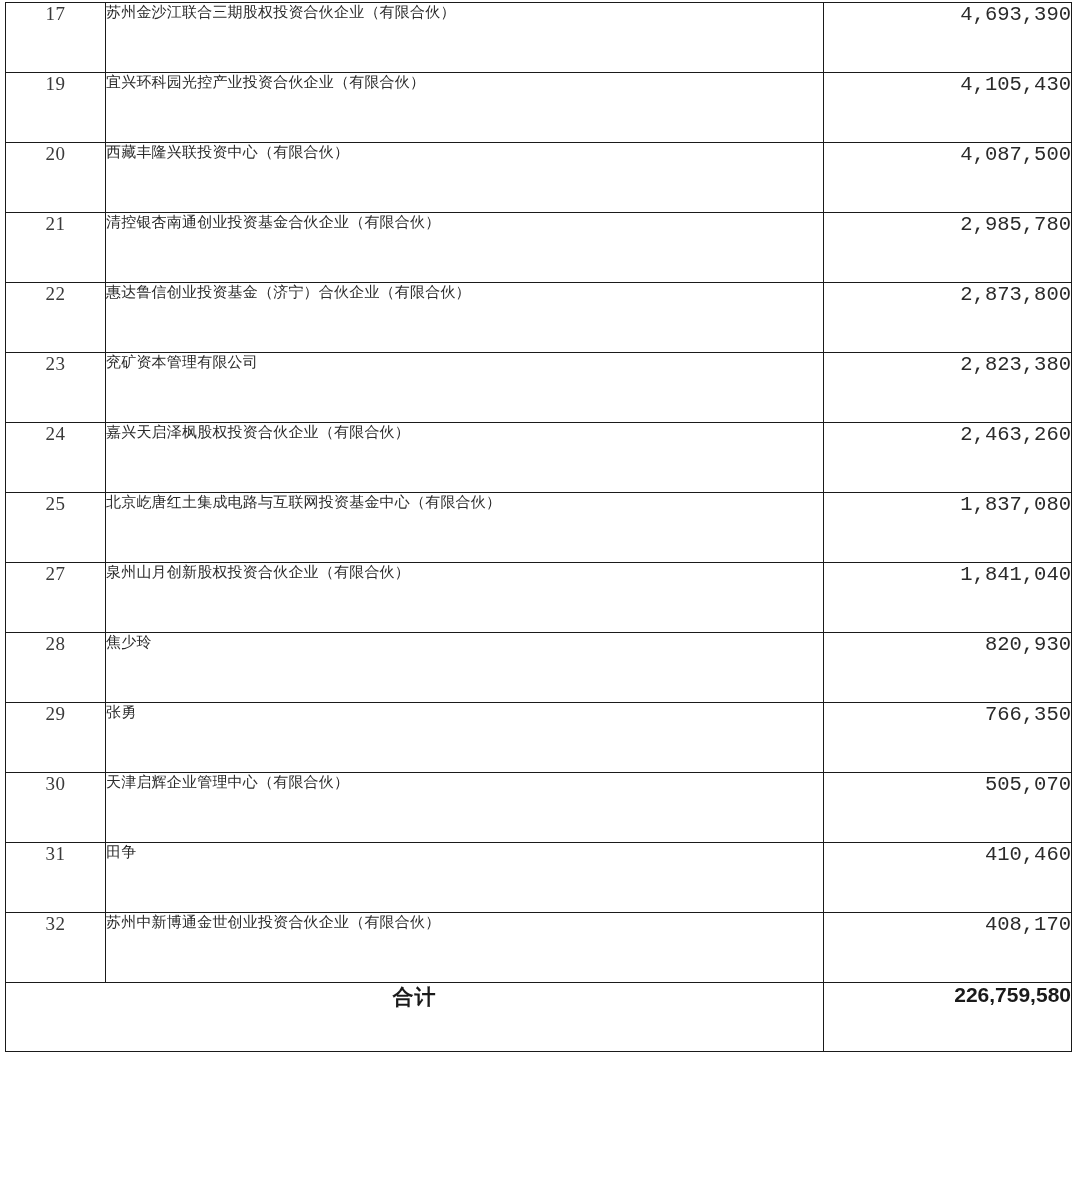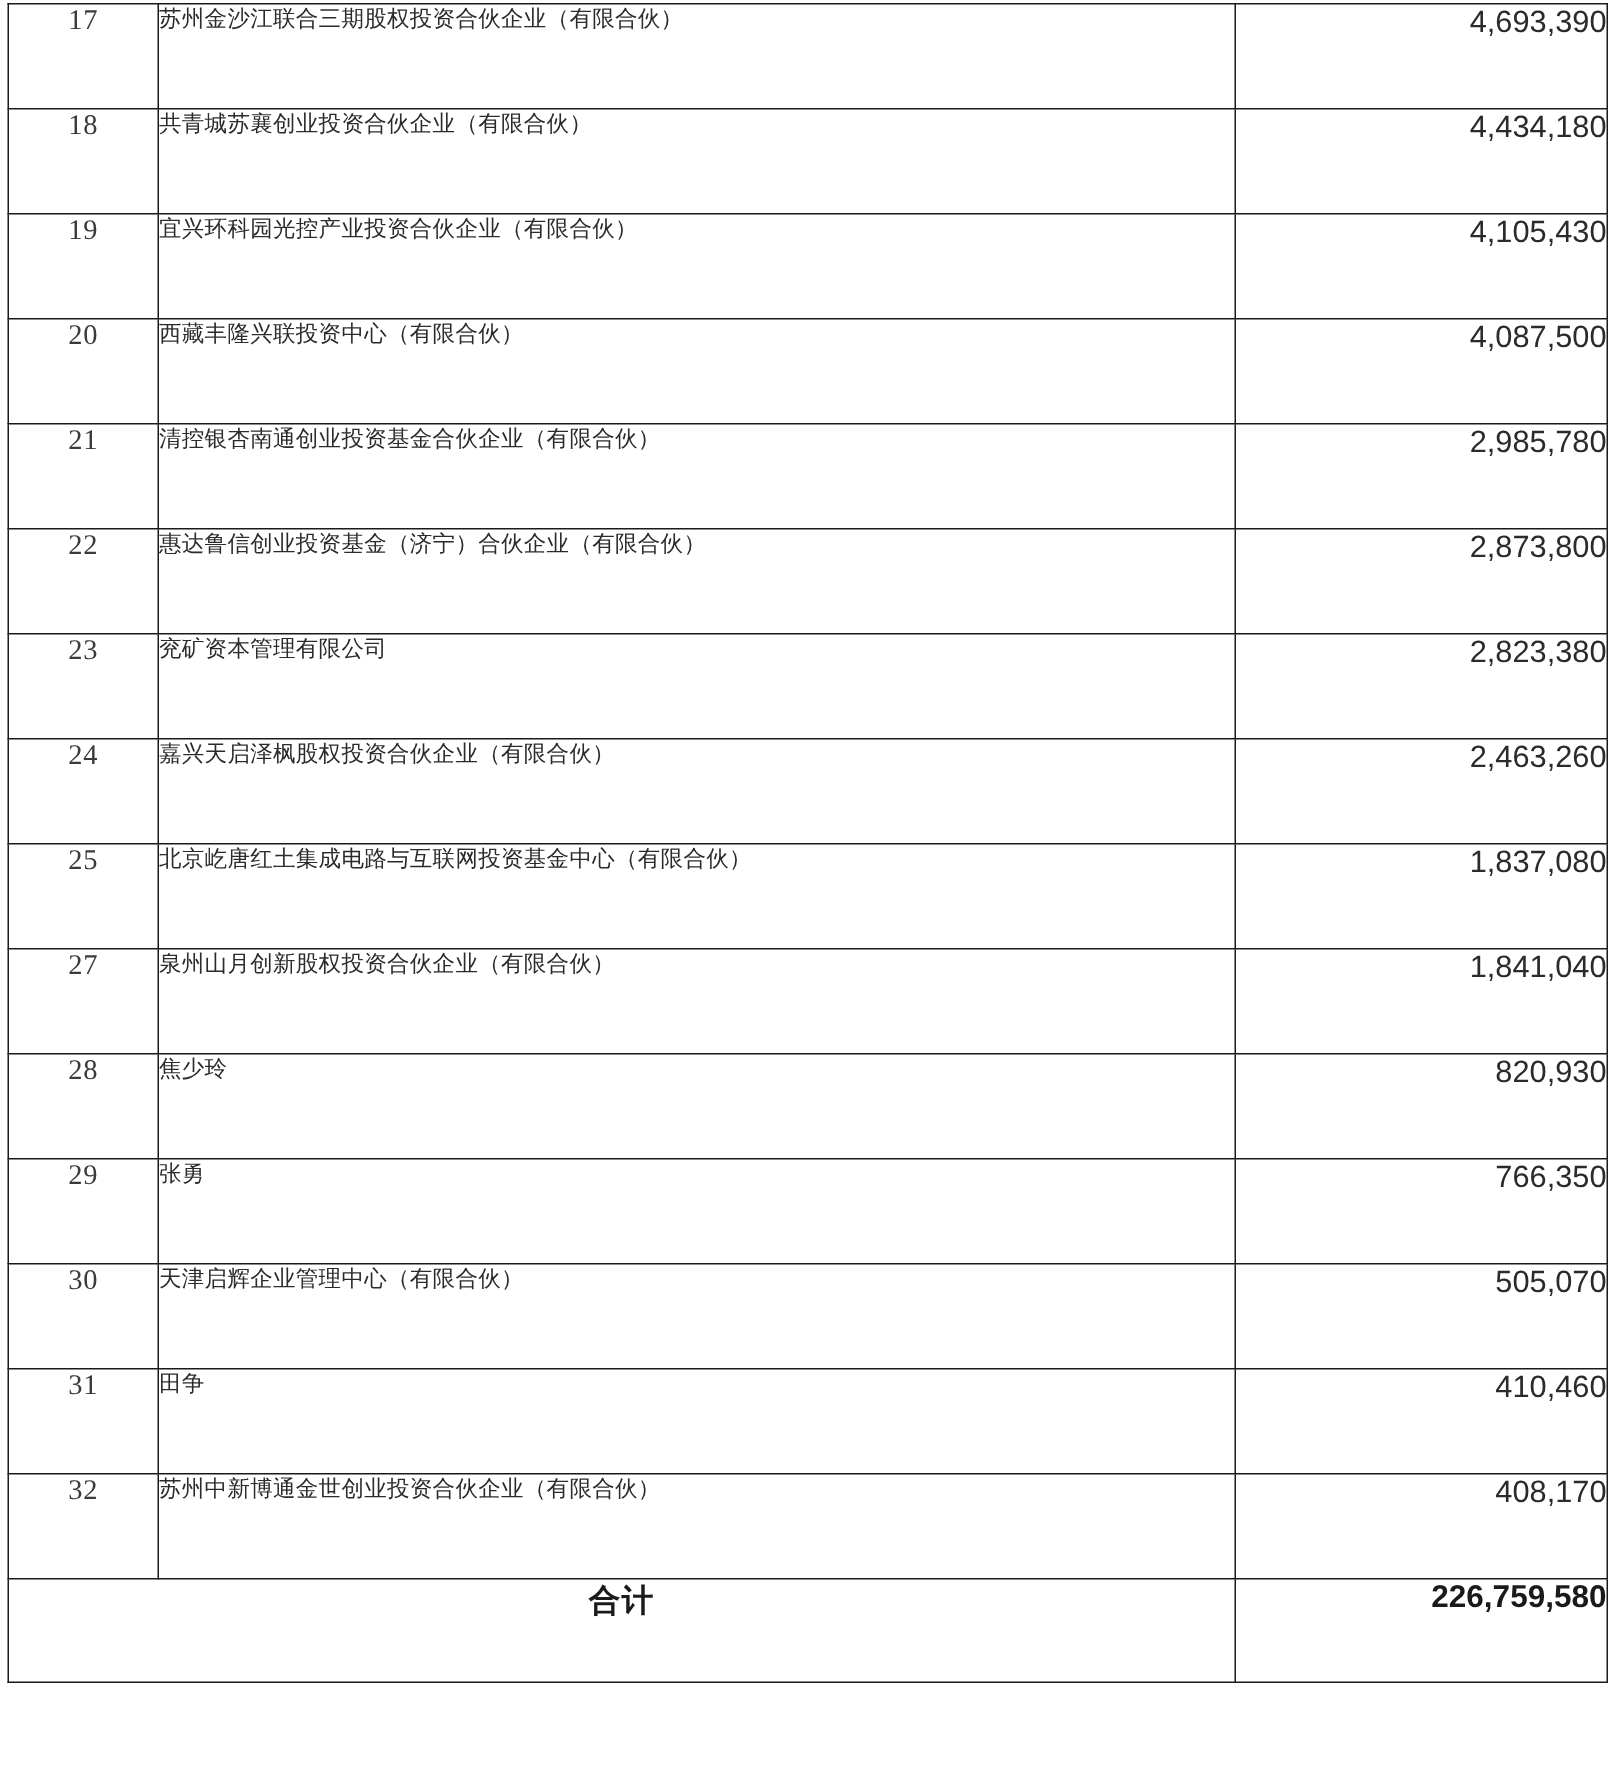--- a/index.html
+++ b/index.html
@@ -62,20 +62,21 @@
     white-space: nowrap;
   }
 
   .cell-amount {
     text-align: right;
     font-size: 20.5px;
     color: #2b2b2b;
     padding-top: 12px;
     padding-right: 17px;
     white-space: nowrap;
+    font-family: Liberation Mono, monospace;
   }
 
   tr.total-row td {
     height: 68px;
   }
 
   .cell-total-label {
     text-align: center;
     font-size: 21px;
     font-weight: bold;
@@ -106,25 +107,20 @@
       <col class="col-amount">
     </colgroup>
     <tbody>
 
       <tr>
         <td class="cell-index">17</td>
         <td class="cell-name">苏州金沙江联合三期股权投资合伙企业（有限合伙）</td>
         <td class="cell-amount">4,693,390</td>
       </tr>
 
-      <tr>
-        <td class="cell-index">18</td>
-        <td class="cell-name">共青城苏襄创业投资合伙企业（有限合伙）</td>
-        <td class="cell-amount">4,434,180</td>
-      </tr>
 
       <tr>
         <td class="cell-index">19</td>
         <td class="cell-name">宜兴环科园光控产业投资合伙企业（有限合伙）</td>
         <td class="cell-amount">4,105,430</td>
       </tr>
 
       <tr>
         <td class="cell-index">20</td>
         <td class="cell-name">西藏丰隆兴联投资中心（有限合伙）</td>

